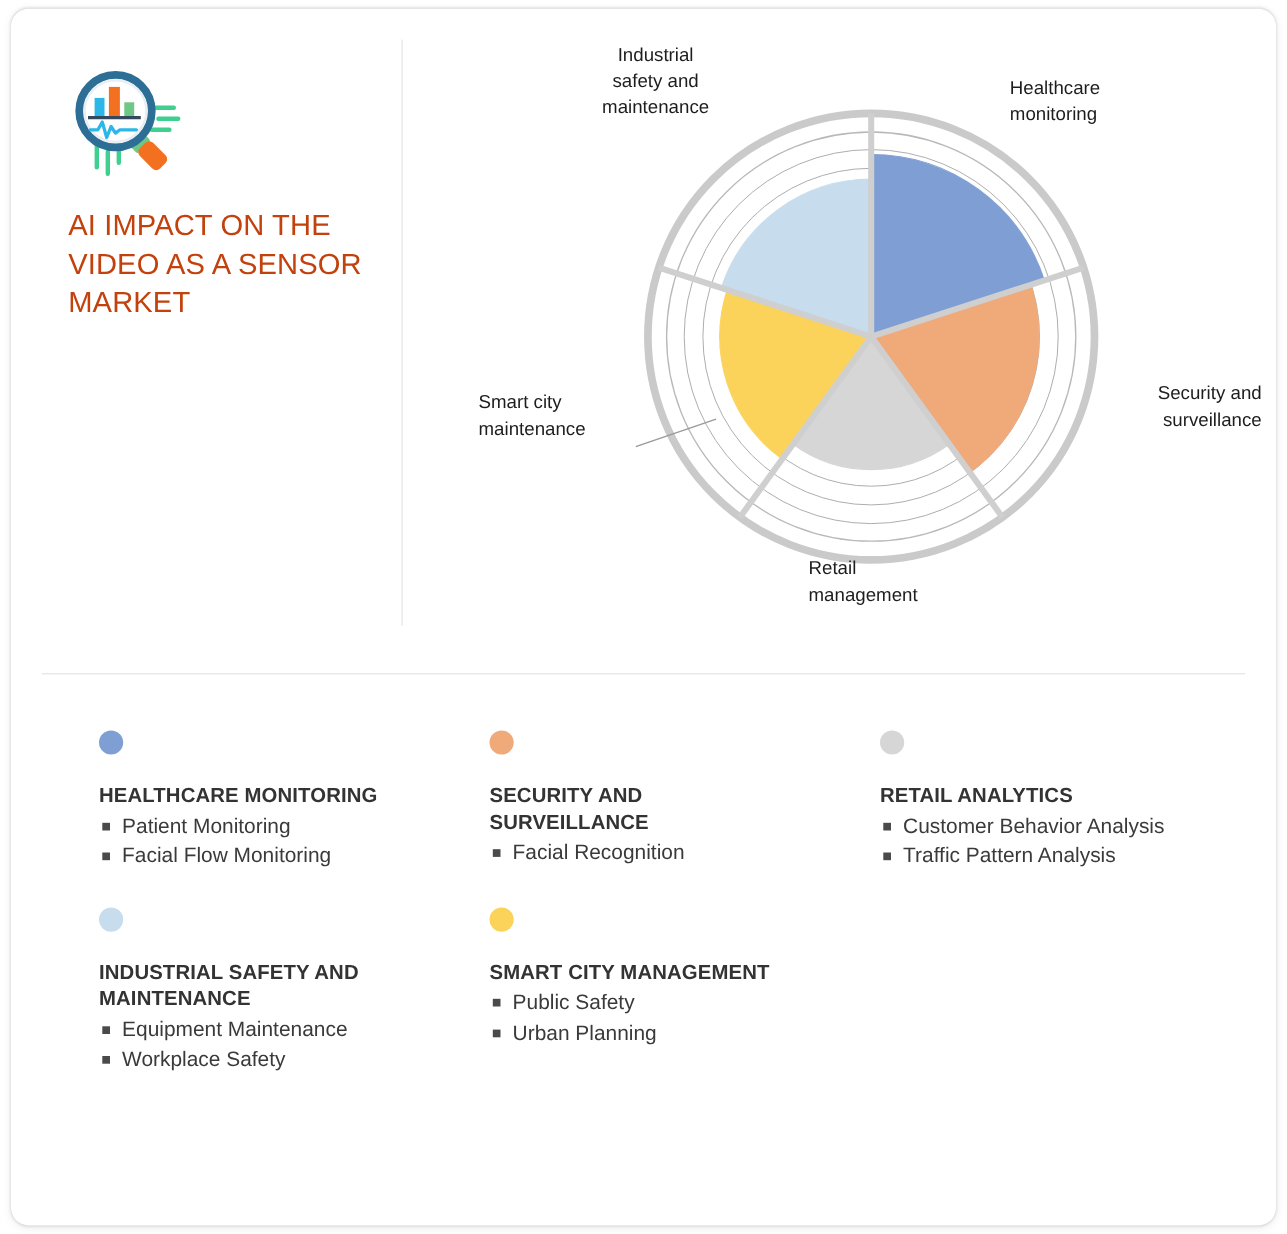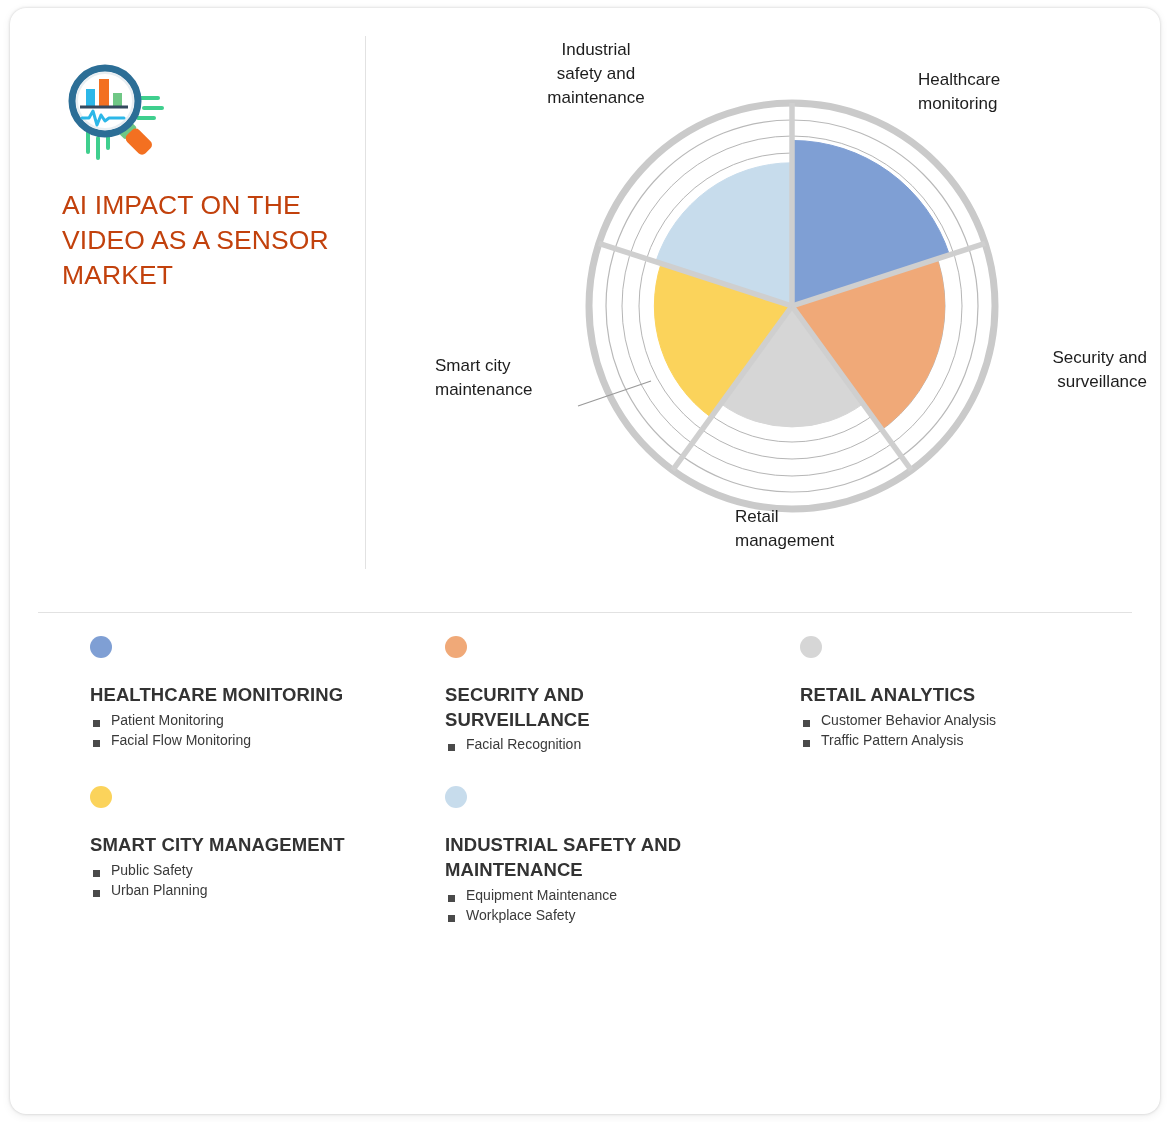--- a/index.html
+++ b/index.html
@@ -101,21 +101,21 @@
     top: 604px;
     width: 1094px;
     height: 1px;
     background: #e2e2e2;
   }
 
   
   .legend-grid {
     position: absolute;
     left: 0;
-    top: 628px;
+    top: 656px;
     width: 1150px;
   }
   .legend-row {
     position: relative;
     display: flex;
   }
   .legend-row.row2 { margin-top: 32px; }
 
   .legend-cell {
     width: 355px;
@@ -142,21 +142,21 @@
   }
 
   .bullets {
     list-style: none;
     margin: 2px 0 0 0;
     padding: 0;
   }
   .bullets li {
     position: relative;
     padding-left: 21px;
-    font-size: 14px;
+    font-size: 19px;
     line-height: 1.45;
     color: #3a3a3a;
   }
   .bullets li::before {
     content: "";
     position: absolute;
     left: 3px;
     top: 10px;
     width: 7px;
     height: 7px;
@@ -299,34 +299,34 @@
         <div class="cat-title">RETAIL ANALYTICS</div>
         <ul class="bullets">
           <li>Customer Behavior Analysis</li>
           <li>Traffic Pattern Analysis</li>
         </ul>
       </div>
     </div>
 
     <div class="legend-row row2">
       <div class="legend-cell">
+        <span class="dot" style="background:#c7dcec"></span>
+        <div class="cat-title">INDUSTRIAL SAFETY AND MAINTENANCE</div>
+        <ul class="bullets">
+          <li>Equipment Maintenance</li>
+          <li>Workplace Safety</li>
+        </ul>
+      </div>
+
+      <div class="legend-cell">
         <span class="dot" style="background:#fbd35b"></span>
         <div class="cat-title">SMART CITY MANAGEMENT</div>
         <ul class="bullets">
           <li>Public Safety</li>
           <li>Urban Planning</li>
-        </ul>
-      </div>
-
-      <div class="legend-cell">
-        <span class="dot" style="background:#c7dcec"></span>
-        <div class="cat-title">INDUSTRIAL SAFETY AND MAINTENANCE</div>
-        <ul class="bullets">
-          <li>Equipment Maintenance</li>
-          <li>Workplace Safety</li>
         </ul>
       </div>
 
       <div class="legend-cell spacer"></div>
     </div>
   </div>
 
 </div>
 
 </body></html>

